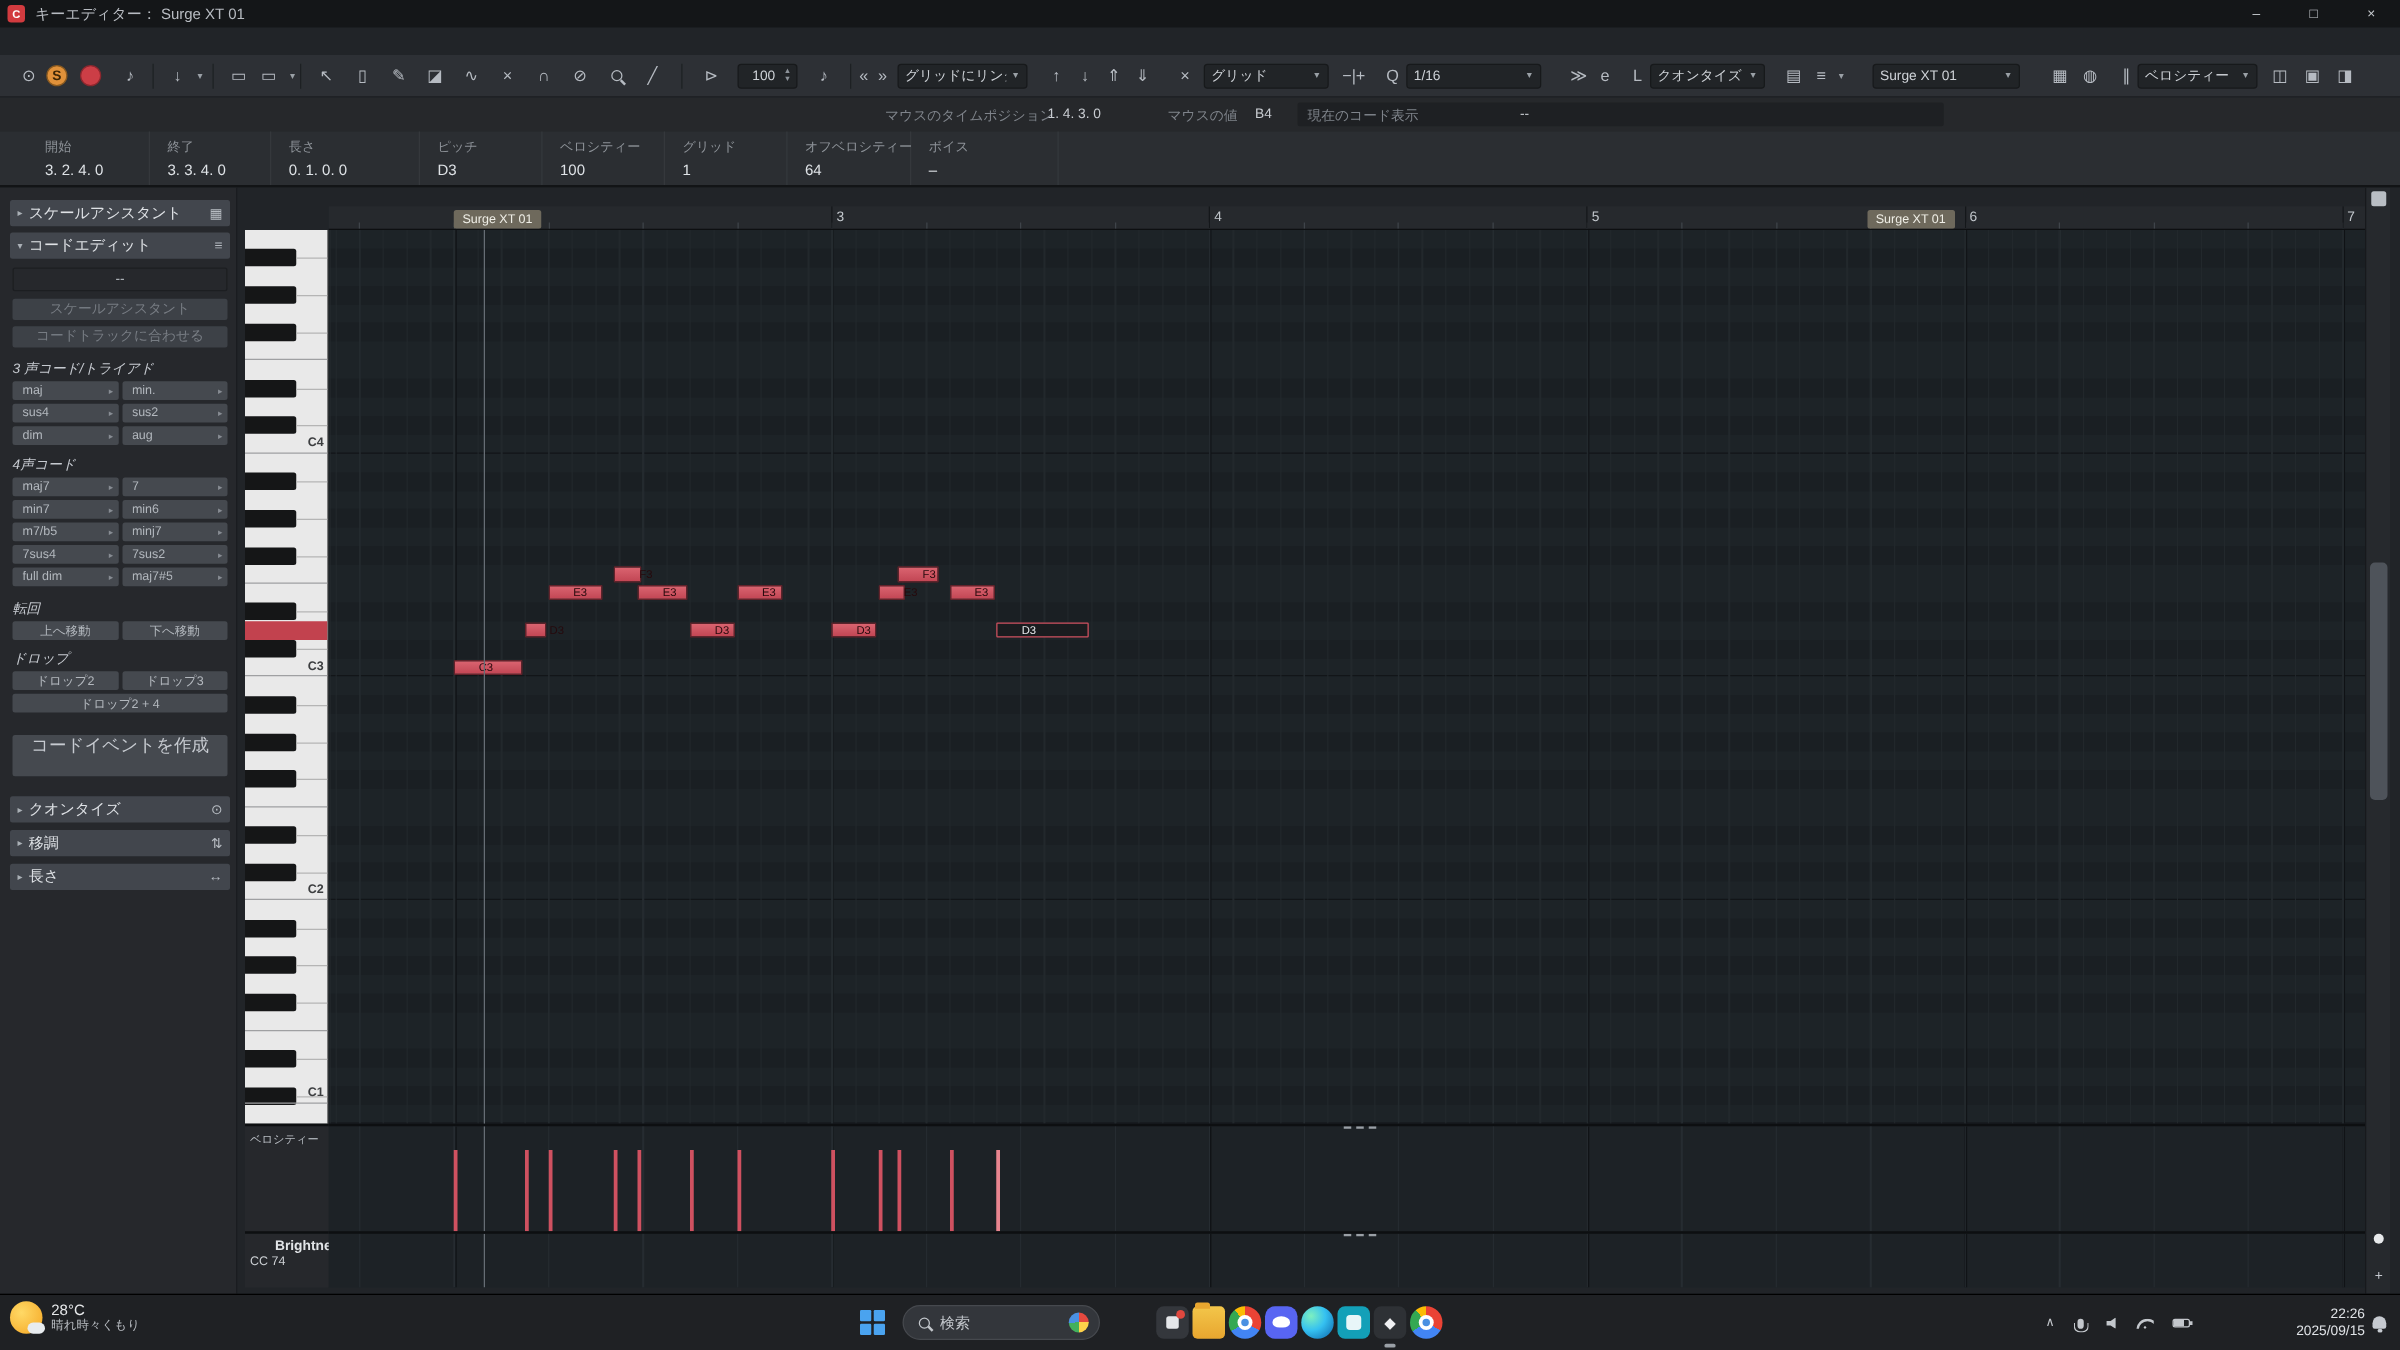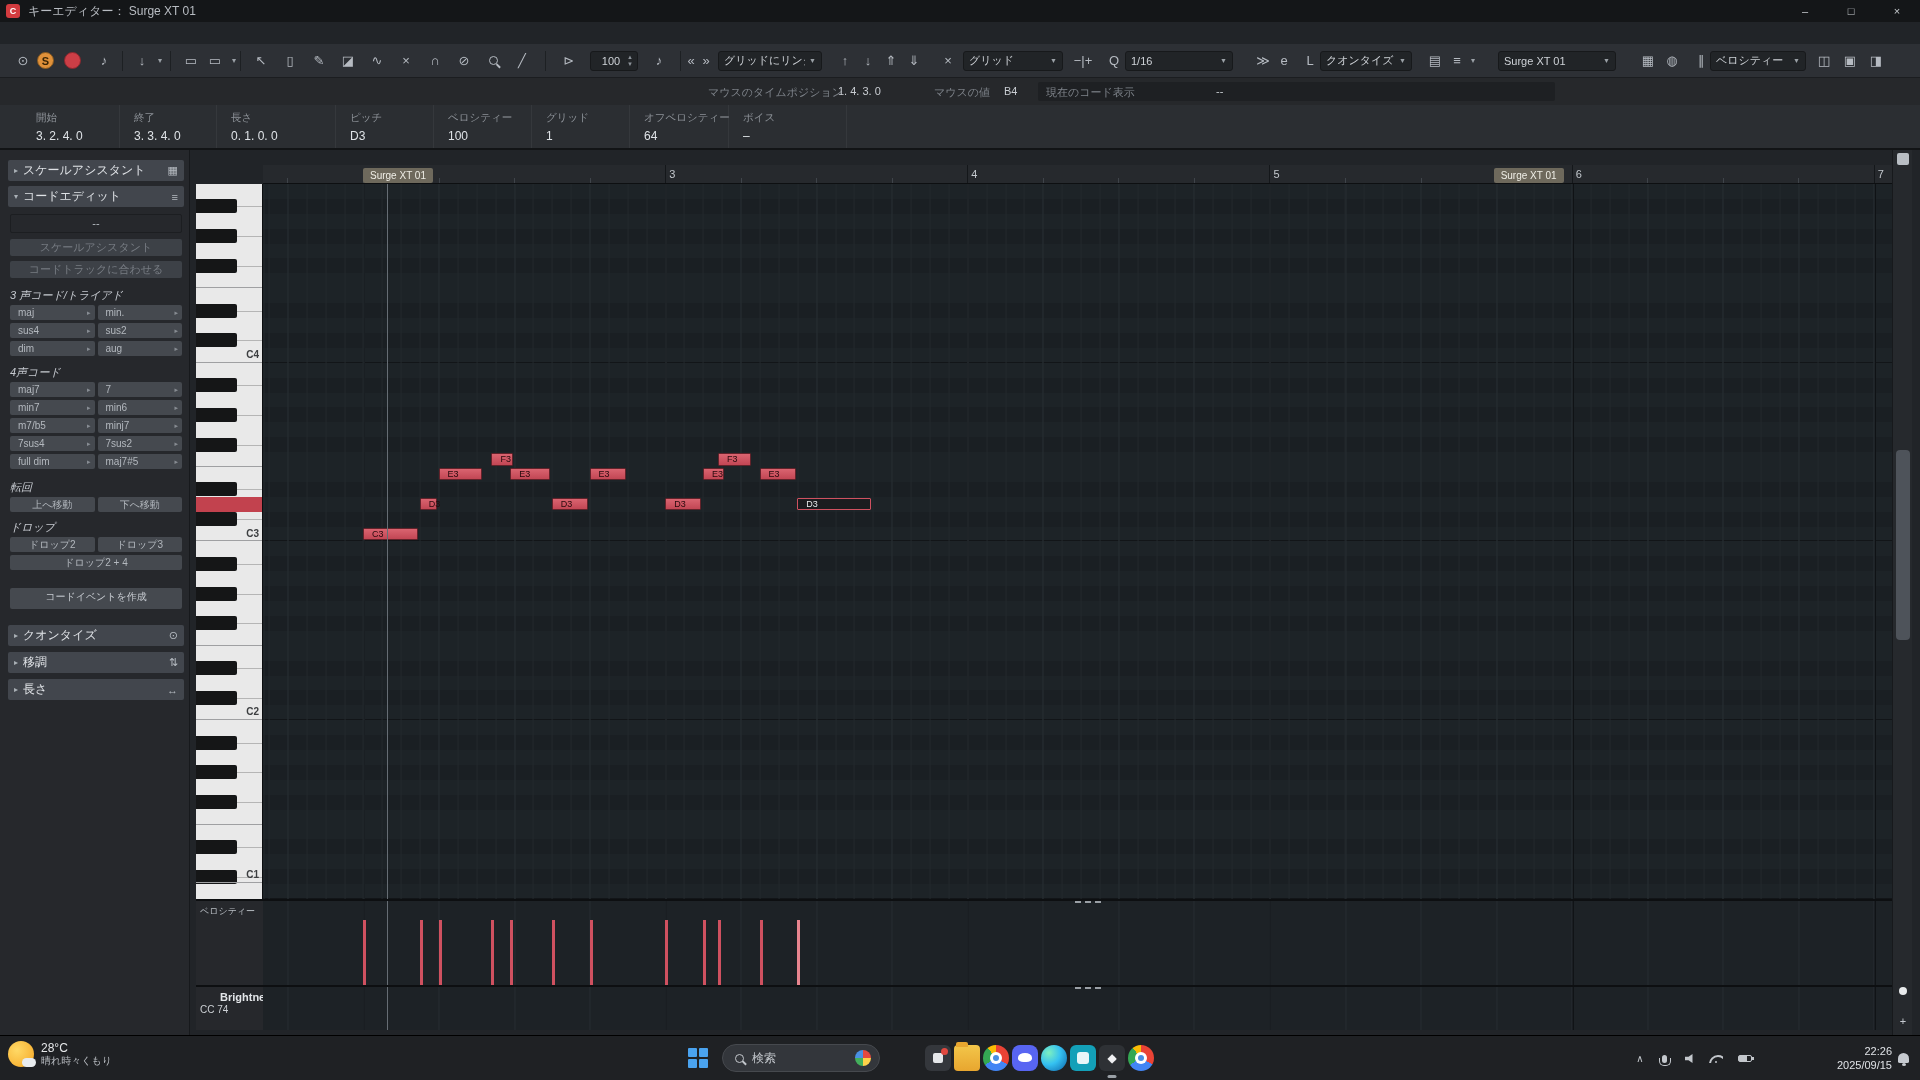--- a/index.html
+++ b/index.html
@@ -78,21 +78,21 @@
         text-align:center;line-height:17px;margin:0 2px 5px;}
   .grp-label{color:#c6cad0;font-size:11px;margin:10px 2px 4px;line-height:12px;font-style:italic;}
   .grp-label.mt11{margin-top:11px;} .grp-label.mt12{margin-top:12px;} .grp-label.mt9{margin-top:9px;}
   .chord-grid{display:grid;grid-template-columns:1fr 1fr;gap:3px;margin:0 2px;}
   .cbtn{height:15px;background:#45494f;border-radius:2px;display:flex;align-items:center;
         padding:0 4px 0 8px;color:#b3b8be;font-size:10px;}
   .cbtn .clabel{white-space:nowrap;overflow:hidden;}
   .cbtn .arr2{margin-left:auto;font-size:7px;color:#878c93;}
   .cbtn.center{justify-content:center;padding:0 4px;}
   .cbtn.wide{margin:3px 2px 0;}
-  .create-btn{height:21px;background:#45494f;border-radius:2px;color:#c6cad0;font-size:10px;
+  .create-btn{height:33px;background:#45494f;border-radius:2px;color:#c6cad0;font-size:14px;
               text-align:center;line-height:17px;margin:18px 2px 0;}
   .sec-hdr.mt16{margin-top:16px;} .sec-hdr.mt6{margin-top:6px;margin-bottom:0;}
   .sec-hdr.mb0{margin-bottom:0;}
 
   
   .editor{position:absolute;left:190px;top:0;width:1702px;height:885px;background:#212428;}
   .ruler{position:absolute;left:73px;top:15px;width:1629px;height:19px;background:#26292d;
          border-bottom:1px solid #0d0f11;overflow:hidden;}
   .mnum{position:absolute;top:3px;font-size:11px;color:#c3c8cd;}
   .tick{position:absolute;bottom:0;width:1px;height:5px;background:#3f444a;}
@@ -115,21 +115,21 @@
   .grow.cline{border-bottom:1px solid #121518;}
   .gridlines{position:absolute;inset:0;
     background-image:
       repeating-linear-gradient(90deg,#22282c 0 1px,transparent 1px 18.885px),
       repeating-linear-gradient(90deg,#272e33 0 1px,transparent 1px 75.54px),
       repeating-linear-gradient(90deg,#0f1215 0 2px,transparent 2px 302.16px);
     background-position:5.57px 0,24.46px 0,100px 0;}
   .playhead{position:absolute;top:0;bottom:0;width:1px;background:#666d74;z-index:6;}
   .note{position:absolute;background:linear-gradient(#da6470,#c24654);border:1px solid #63222a;
         border-radius:1px;z-index:5;}
-  .nlabel{font-size:9px;color:#26090c;line-height:11px;padding-left:8px;white-space:nowrap;display:block;}
+  .nlabel{font-size:9px;color:#26090c;line-height:11px;padding-left:19px;white-space:nowrap;display:block;}
   .note.selected{background:#1a1c1f;border:1px solid #cf5160;}
   .note.selected .nlabel{color:#e8eaec;}
 
   .lane-head{position:absolute;left:6px;width:67px;background:#26282c;border-top:2px solid #0d0f11;
              color:#b9bec4;}
   .vhead{top:749px;height:86px;font-size:9px;padding:4px 0 0 4px;}
   .chead{top:835px;height:45px;padding:4px 0 0 4px;}
   .chead .l1{font-size:11px;color:#e2e5e8;font-weight:bold;padding-left:20px;}
   .chead .l2{font-size:10px;color:#cdd1d5;margin-top:1px;}
   .vlane,.cclane{position:absolute;left:73px;width:1629px;background:#1d2226;border-top:2px solid #0d0f11;overflow:hidden;}

